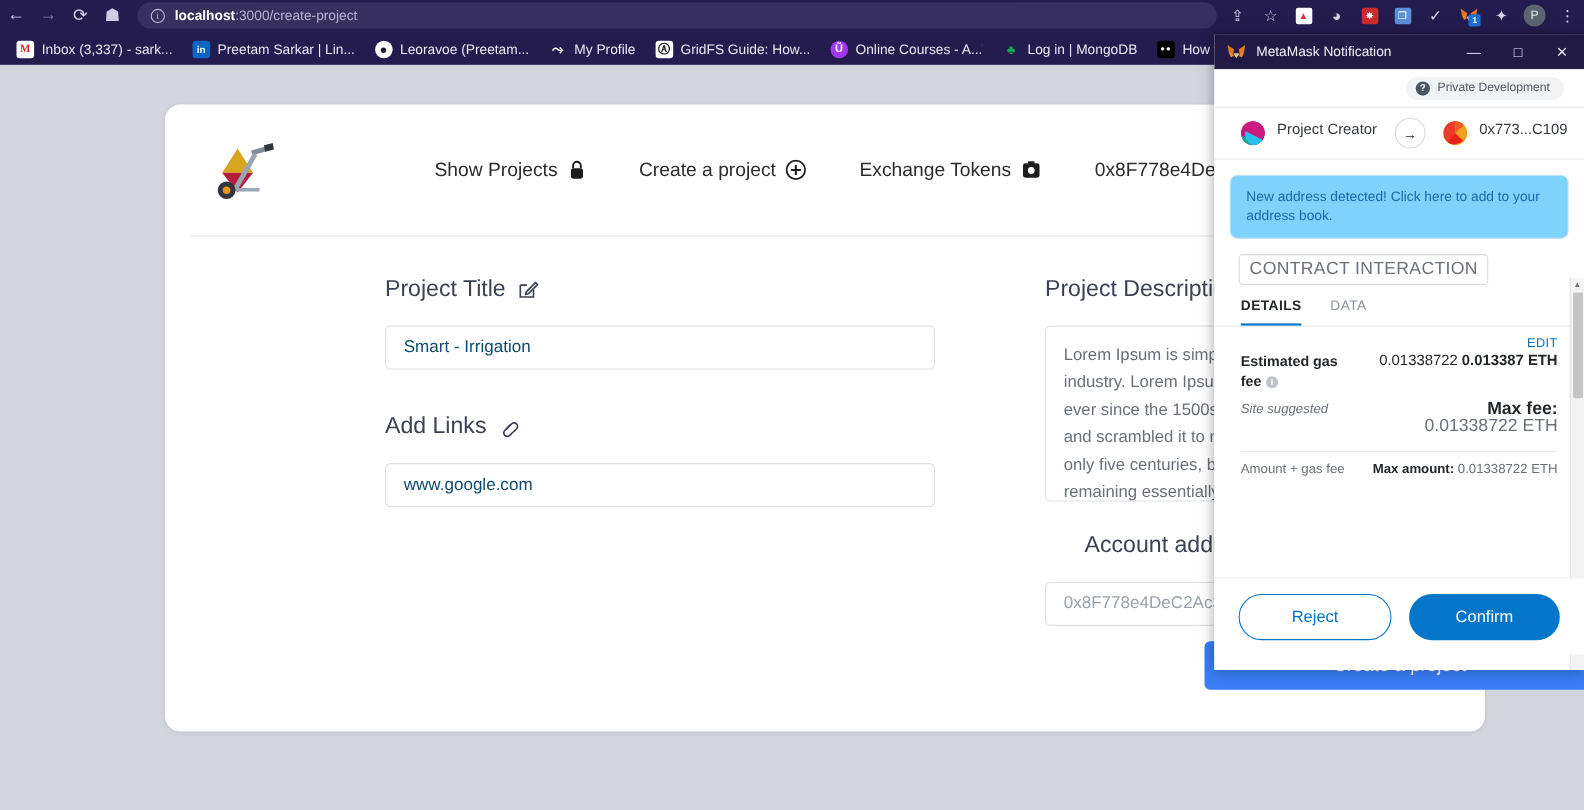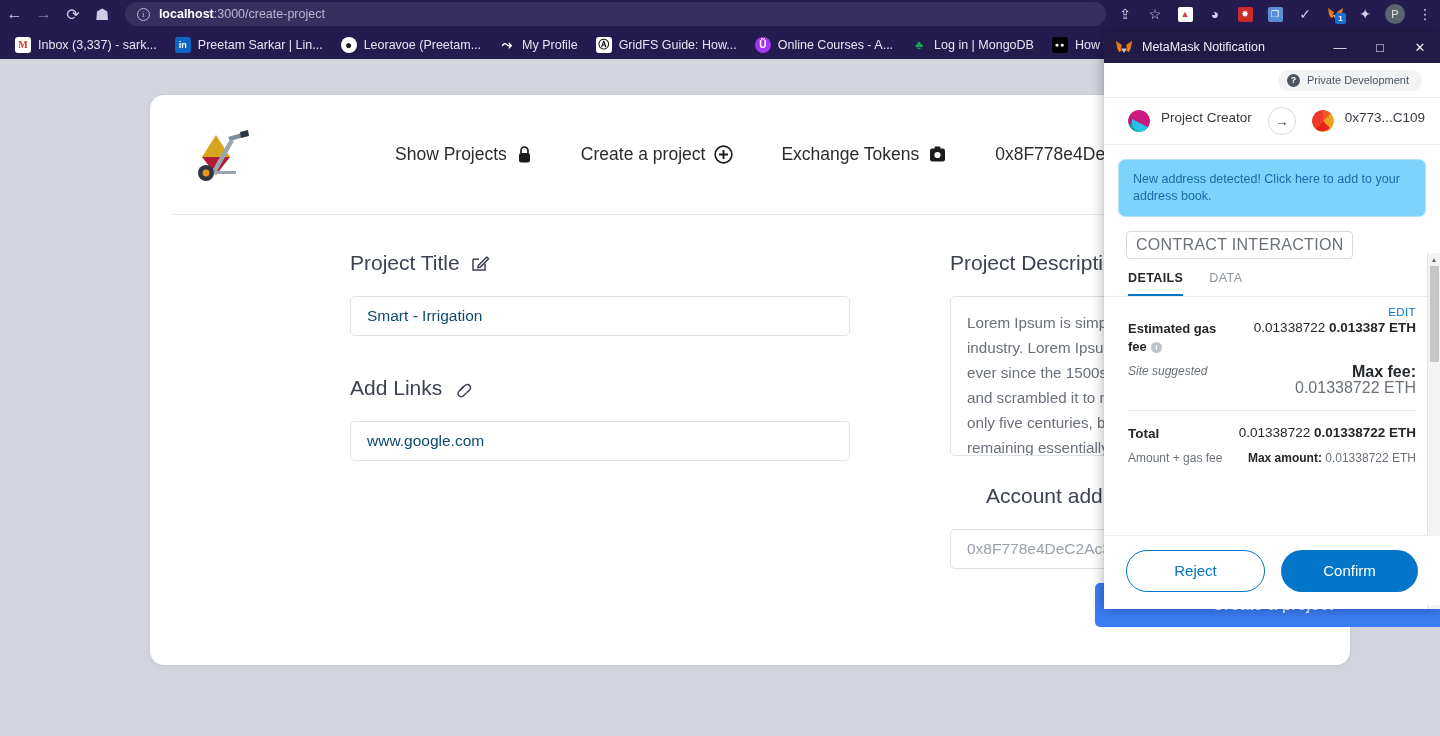--- a/index.html
+++ b/index.html
@@ -249,21 +249,21 @@
   .tot-row { display: flex; align-items: flex-start; margin-top: 14px; }
   .tot-label { font-size: 13.5px; font-weight: 700; color: #24272a; width: 36px; line-height: 18px; }
   .tot-vals { flex: 1; text-align: right; font-size: 13.5px; color: #24272a; white-space: nowrap; }
   .tot-vals .strong { font-weight: 700; }
   .tot-sub { display: flex; margin-top: 8px; align-items: baseline; }
   .tot-sub-l { font-size: 12px; color: #6a7179; }
   .tot-sub-r { flex: 1; text-align: right; font-size: 12px; color: #6a7179; }
   .tot-sub-r b { color: #24272a; }
 
   .mm-footer {
-    position: absolute; left: 0; bottom: 4px; width: 100%;
+    position: absolute; left: 0; bottom: 14px; width: 100%;
     height: 70px; border-top: 1px solid #eef0f2; background: #fff;
     display: flex; align-items: center; gap: 16px; padding: 0 22px;
   }
   .btn-reject {
     flex: 1; height: 42px; border-radius: 21px;
     border: 1px solid #0376c9; background: #fff; color: #0376c9;
     font-size: 15px; font-family: "Liberation Sans", sans-serif;
     cursor: pointer;
   }
   .btn-confirm {
@@ -563,27 +563,20 @@
       <div class="fee-sub">
         <div class="fee-sub-l">Site suggested</div>
         <div class="fee-sub-r">
           <b>Max fee:</b><br>
           <span>0.01338722 ETH</span>
         </div>
       </div>
 
       <div class="mm-divider"></div>
 
-      <div class="tot-row">
-        <div class="tot-label">Total</div>
-        <div class="tot-vals">
-          <span>0.01338722</span>
-          <span class="strong">0.01338722 ETH</span>
-        </div>
-      </div>
 
       <div class="tot-sub">
         <div class="tot-sub-l">Amount + gas fee</div>
         <div class="tot-sub-r">
           <b>Max amount:</b>
           <span>0.01338722 ETH</span>
         </div>
       </div>
     </div>
 

